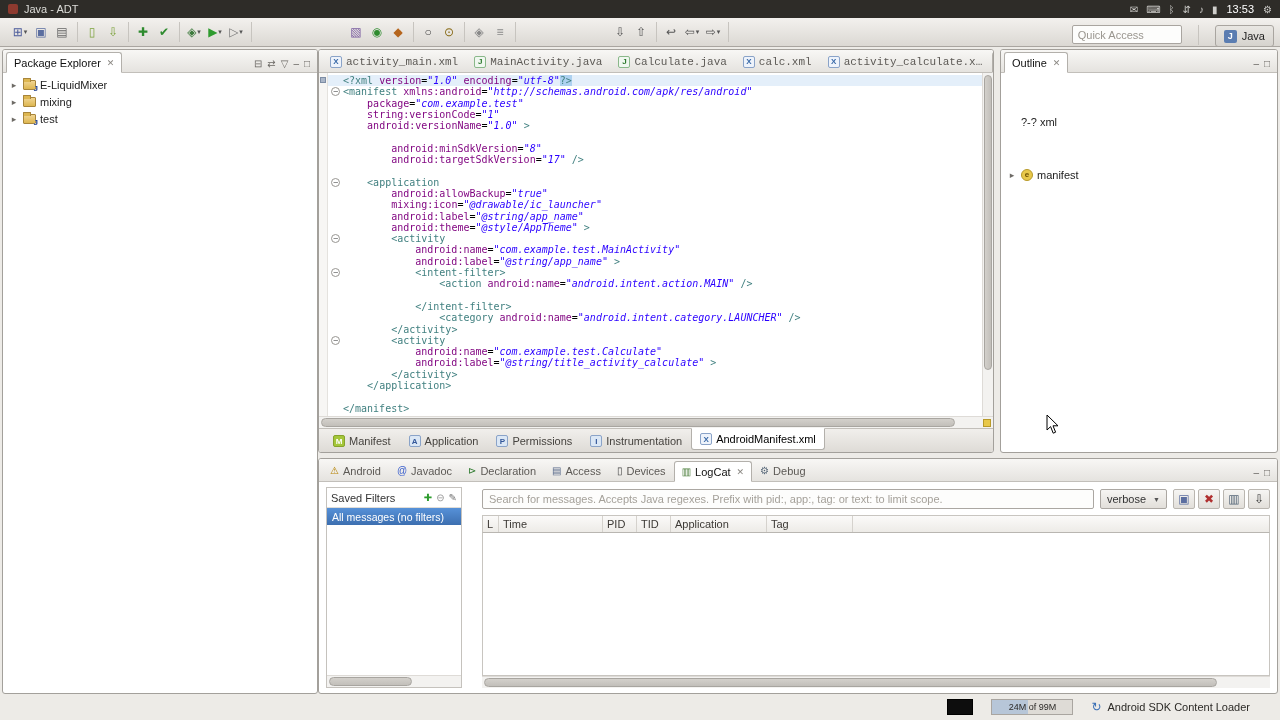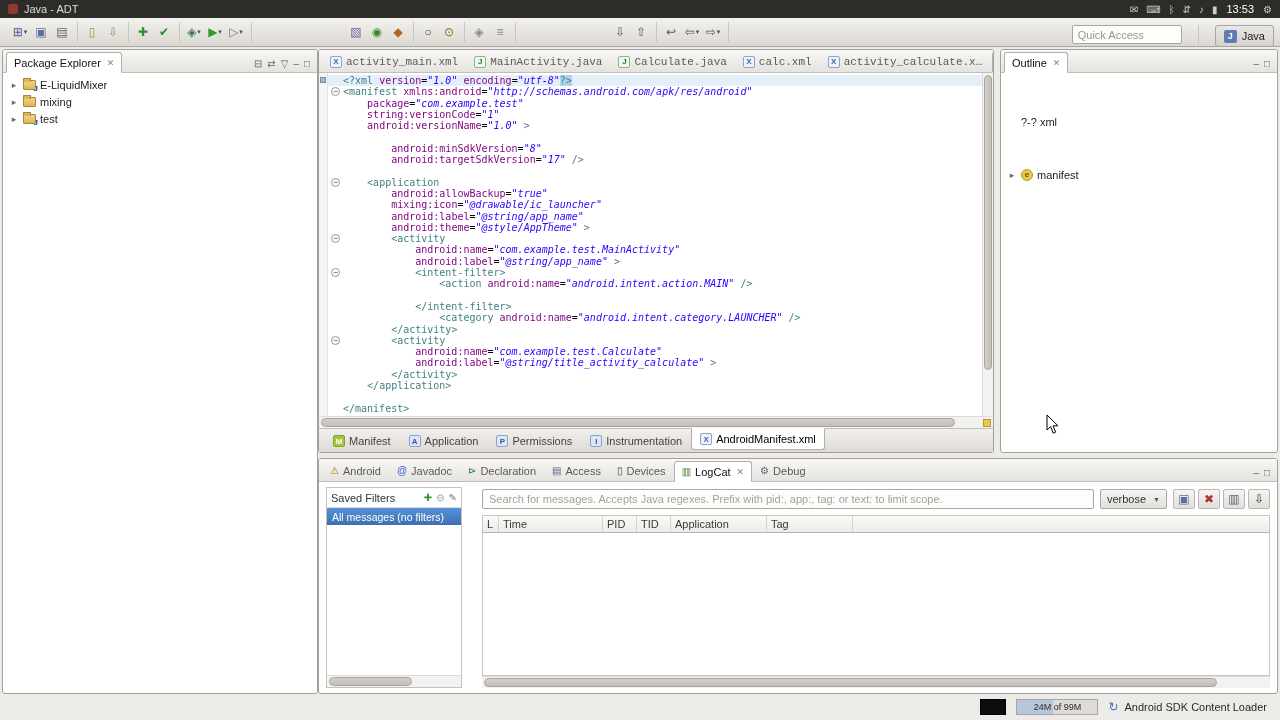--- a/index.html
+++ b/index.html
@@ -100,21 +100,21 @@
   .lc-search { flex:1; height:20px; border:1px solid #aba7a2; border-radius:2px; padding:0 6px; font-family:"Liberation Sans",sans-serif; font-size:11px; color:#333; background:#fdfdfc; min-width:0; }
   .lc-search::placeholder { color:#a5a19a; }
   .lc-level { height:20px; display:flex; align-items:center; gap:6px; padding:0 6px; border:1px solid #aba7a2; border-radius:2px; background:linear-gradient(#f6f5f3,#e2dfda); font-size:11px; color:#333; }
   .lc-level .dd { font-size:7px; }
   .lc-acts { display:flex; gap:3px; }
   .lc-header { height:18px; display:flex; background:linear-gradient(#fbfaf9,#edebe7); border:1px solid #c8c5c0; border-bottom:1px solid #b9b6b1; margin-top:4px; flex-shrink:0; }
   .lc-col { padding:1px 4px; font-size:11px; color:#3c3935; border-right:1px solid #d5d2cd; display:flex; align-items:center; overflow:hidden; white-space:nowrap; }
   .lc-rows { flex:1; background:#fff; border:1px solid #c8c5c0; border-top:none; }
 
   
-  .statusbar { height:26px; display:flex; align-items:center; justify-content:flex-end; gap:10px; padding:0 13px; background:#edebe7; }
+  .statusbar { height:26px; display:flex; align-items:center; justify-content:flex-end; gap:18px; padding:0 30px; background:#edebe7; }
   .blackbox { width:26px; height:16px; background:#0d0d0d; border:1px solid #000; }
   .heap { position:relative; width:82px; height:16px; border:1px solid #a9a5a0; background:#dedbd6; overflow:hidden; }
   .heap-fill { position:absolute; left:0; top:0; bottom:0; width:45%; background:#b7c6d8; }
   .heap-txt { position:absolute; inset:0; display:flex; align-items:center; justify-content:center; font-size:9px; color:#2c2a27; }
   .task { display:flex; align-items:center; gap:6px; color:#2c2a27; }
   .task-ic { color:#3a6fb5; font-size:12px; }
 
   .cursor { position:absolute; left:1046px; top:415px; z-index:50; pointer-events:none; }
 </style>
 </head>

